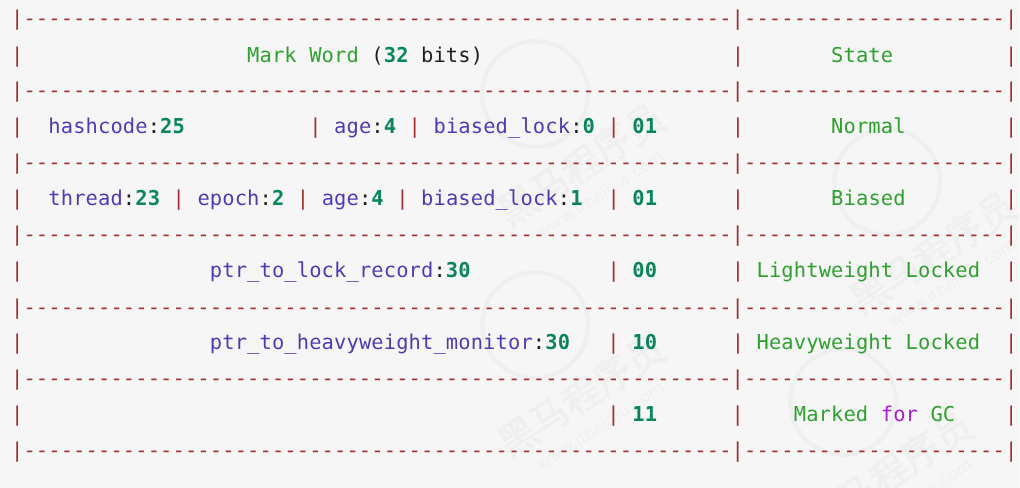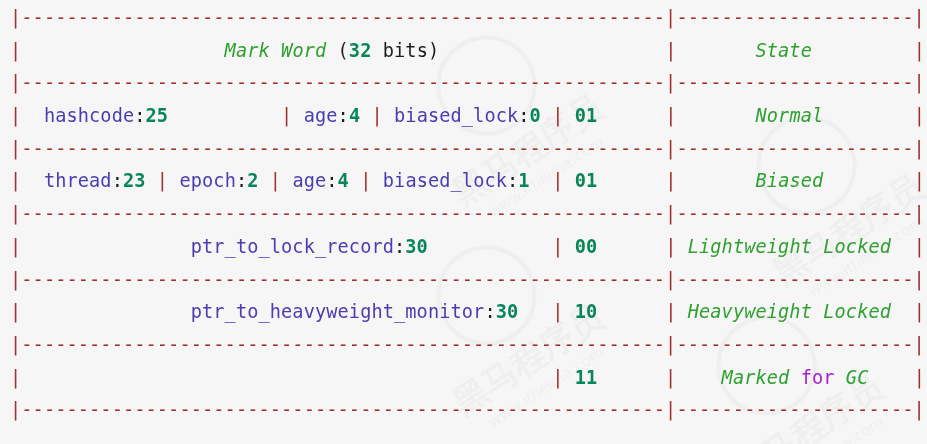--- a/index.html
+++ b/index.html
@@ -17,21 +17,21 @@
     line-height:32.7px;
     letter-spacing:0.1px;
     white-space:pre;
     color:var(--punct,#1e1e1e);
     z-index:2;
   }
   pre.ascii div{height:32.7px;}
   .c-red{color:var(--border,#a12f2c);}
   .c-field{color:var(--field,#4b3db1);}
   .c-num{color:var(--number,#098658);font-weight:bold;}
-  .c-label{color:var(--label,#2fa12f);font-style:italic;}
+  .c-label{color:var(--label,#2fa12f);}
   .c-kw{color:var(--keyword,#a81bce);}
   .c-punct{color:var(--punct,#1e1e1e);}
   .watermark{
     position:absolute;
     z-index:1;
     opacity:0.055;
     color:var(--watermark,#808080);
     transform:rotate(-33deg);
     text-align:center;
     pointer-events:none;

